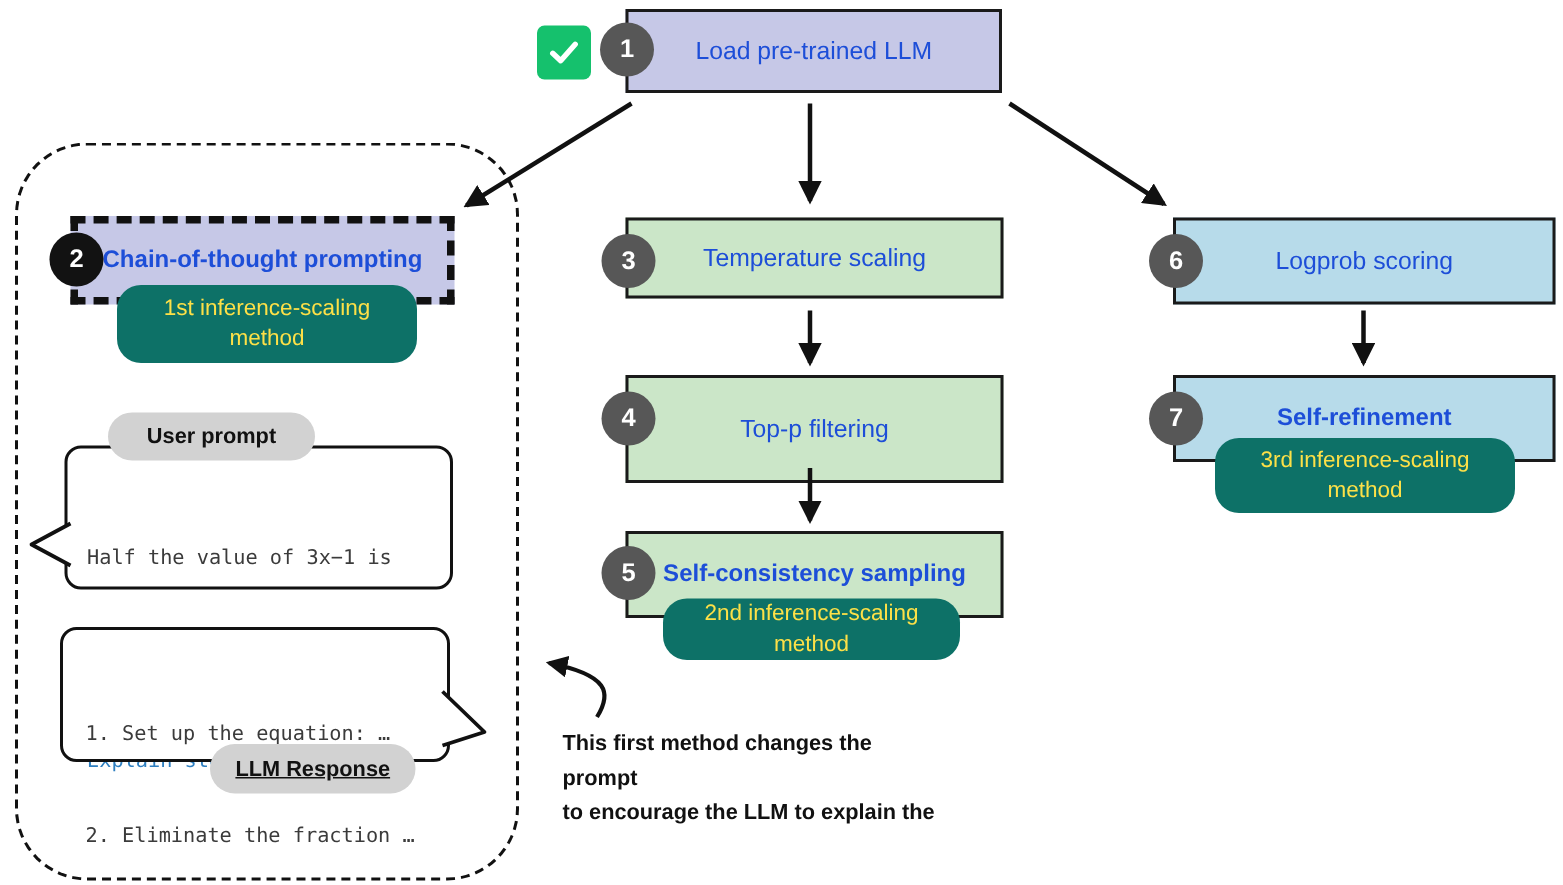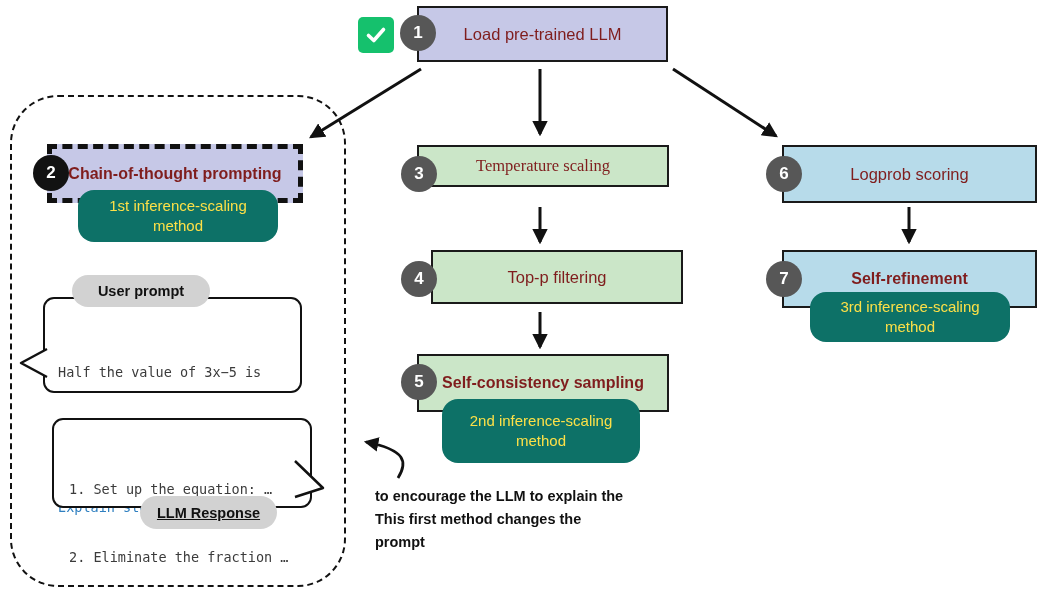--- a/index.html
+++ b/index.html
@@ -14,21 +14,21 @@
   }
 
   
   .node {
     position: absolute;
     border: 2.5px solid #1a1a1a;
     display: flex;
     align-items: center;
     justify-content: center;
     font-size: 16.5px;
-    color: #7f1d1d;
+    color: #1d4ed8;
     text-align: center;
     z-index: 2;
   }
   .node.lavender { background: #c6c8e7; }
   .node.green    { background: #cbe6c8; }
   .node.blue     { background: #b7dbea; }
   .node.bold     { font-weight: bold; font-size: 16px; }
   .node.dashed-border { border: 5px dashed #111; }
 
   
@@ -155,61 +155,61 @@
   </div>
   <div class="numcircle black" style="left:33px; top:155px;">
     <span>2</span>
   </div>
   <div class="badge" style="left:78px; top:190px; width:200px; height:52px;">
     <span>1st inference-scaling method</span>
   </div>
 
   <div class="bubble" style="left:43px; top:297px; width:259px; height:96px;">
     <div class="mono" style="position:absolute; left:13px; top:17px;">
-      <div>Half the value of 3x−5 is</div>
+      <div>Half the value of 3x−1 is</div>
       <div>x+37. What is the value of x?</div>
       <div class="hl">Explain step by step.</div>
     </div>
   </div>
   <div class="pill" style="left:72px; top:275px; width:138px; height:32px;">
     <span>User prompt</span>
   </div>
 
-  <div class="bubble" style="left:52px; top:418px; width:260px; height:90px;">
+  <div class="bubble" style="left:40px; top:418px; width:260px; height:90px;">
     <div class="mono" style="position:absolute; left:15px; top:13px;">
       <div>1. Set up the equation: …</div>
       <div>2. Eliminate the fraction …</div>
       
     </div>
   </div>
   <div class="pill" style="left:140px; top:496px; width:137px; height:33px;text-decoration:underline;">
     <span>LLM Response</span>
   </div>
 
-  <div class="node green" style="left:417px; top:145px; width:252px; height:42px;font-family:Liberation Serif, serif;">
+  <div class="node green" style="left:417px; top:145px; width:252px; height:54px;">
     <span>Temperature scaling</span>
   </div>
   <div class="numcircle" style="left:401px; top:156px;">
     <span>3</span>
   </div>
 
-  <div class="node green" style="left:431px; top:250px; width:252px; height:54px;">
+  <div class="node green" style="left:417px; top:250px; width:252px; height:72px;">
     <span>Top-p filtering</span>
   </div>
   <div class="numcircle" style="left:401px; top:261px;">
     <span>4</span>
   </div>
 
   <div class="node green bold" style="left:417px; top:354px; width:252px; height:58px;">
     <span>Self-consistency sampling</span>
   </div>
   <div class="numcircle" style="left:401px; top:364px;">
     <span>5</span>
   </div>
-  <div class="badge" style="left:442px; top:399px; width:198px; height:64px;">
+  <div class="badge" style="left:442px; top:399px; width:198px; height:41px;">
     <span>2nd inference-scaling method</span>
   </div>
 
   <div class="node blue" style="left:782px; top:145px; width:255px; height:58px;align-items:center;">
     <span>Logprob scoring</span>
   </div>
   <div class="numcircle" style="left:766px; top:156px;">
     <span>6</span>
   </div>
 
@@ -217,22 +217,22 @@
     <span>Self-refinement</span>
   </div>
   <div class="numcircle" style="left:766px; top:261px;">
     <span>7</span>
   </div>
   <div class="badge" style="left:810px; top:292px; width:200px; height:50px;">
     <span>3rd inference-scaling method</span>
   </div>
 
   <div class="annotation">
+    <div>This first method changes the prompt</div>
     <div>to encourage the LLM to explain the</div>
-    <div>This first method changes the prompt</div>
   </div>
 
   <svg id="overlay" viewBox="0 0 1042 590">
     <defs>
       <marker id="ah" viewBox="0 0 10 10" refX="8.5" refY="5" markerWidth="5.2" markerHeight="5.2" orient="auto-start-reverse">
         <path d="M 0 0 L 10 5 L 0 10 z" fill="#111"></path>
       </marker>
     </defs>
 
     <path d="M 47 349 L 21 363 L 47 377" fill="#ffffff" stroke="#111" stroke-width="2.5" stroke-linejoin="round"></path>

